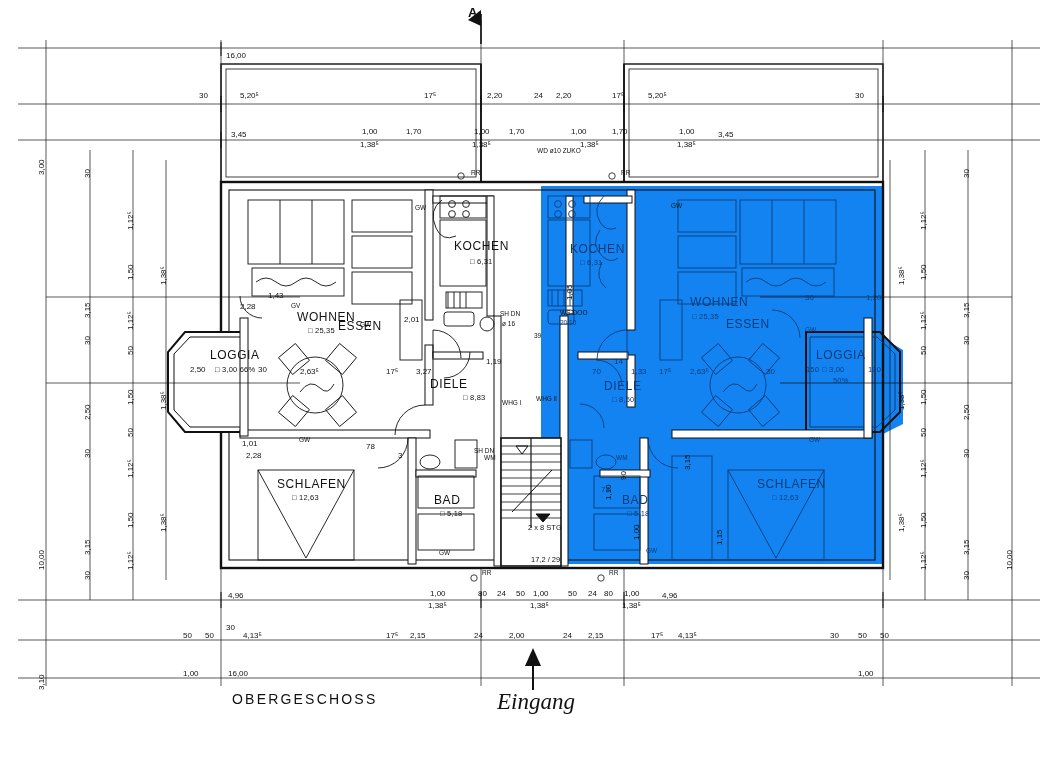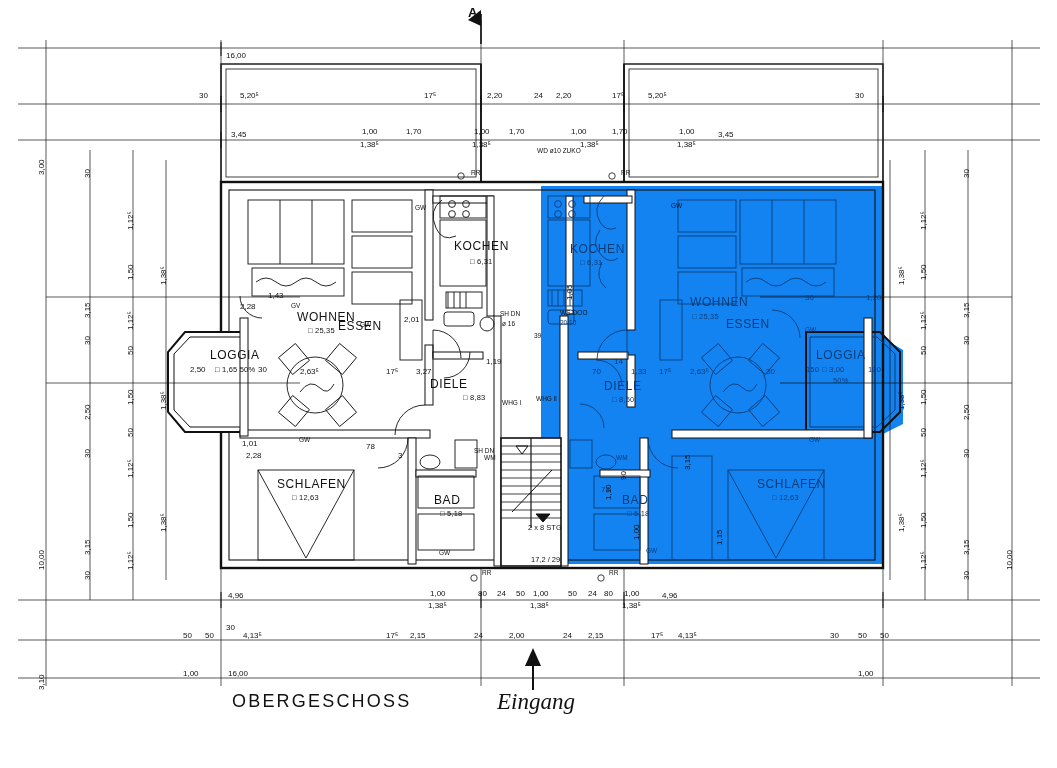--- a/index.html
+++ b/index.html
@@ -17,21 +17,21 @@
   .lbl{position:absolute;white-space:nowrap;line-height:1;}
   .room{font-size:12px;letter-spacing:.6px;font-weight:400;color:#111;}
   .room.blue{color:#0b3c78;}
   .area{font-size:7.5px;letter-spacing:.2px;color:#111;}
   .area.blue{color:#0b3c78;}
   .dim{font-size:8px;color:#111;font-family:"Liberation Sans", sans-serif;}
   .dim.blue{color:#0b3c78;}
   .dimv{font-size:8px;color:#111;transform-origin:left top;}
   .tiny{font-size:6.5px;color:#111;margin-left:16px;}
   .tiny.blue{color:#0b3c78;}
-  .title{font-size:18px;letter-spacing:2.2px;color:#111;}
+  .title{font-size:14px;letter-spacing:2.2px;color:#111;}
   .hand{font-family:"Liberation Serif", serif;font-style:italic;font-size:23px;color:#111;}
   .secmark{font-size:13px;font-weight:bold;}
 </style>
 </head>
 <body>
 
 <div id="stage">
 
 <svg id="plan" viewBox="0 0 1057 768">
   <defs>
@@ -304,21 +304,21 @@
     <polygon points="481,10 468,20 481,26" fill="#111"></polygon>
   </g>
 
   <g>
     <line x1="533" y1="690" x2="533" y2="656" stroke="#111" stroke-width="2"></line>
     <polygon points="533,648 525,666 541,666" fill="#111"></polygon>
   </g>
 </svg>
 
 <span class="lbl room" style="left:210px;top:349px;">LOGGIA</span>
-<span class="lbl area" style="left:215px;top:366px;">□ 1,65  50%</span>
+<span class="lbl area" style="left:215px;top:366px;">□ 3,00  66%</span>
 
 <span class="lbl room" style="left:297px;top:311px;">WOHNEN</span>
 <span class="lbl area" style="left:308px;top:327px;">□ 25,35</span>
 <span class="lbl room" style="left:338px;top:320px;">ESSEN</span>
 
 <span class="lbl room" style="left:454px;top:240px;">KOCHEN</span>
 <span class="lbl area" style="left:470px;top:258px;">□ 6,31</span>
 
 <span class="lbl room" style="left:430px;top:378px;">DIELE</span>
 <span class="lbl area" style="left:437px;top:394px;padding-left:26px;">□ 8,83</span>

